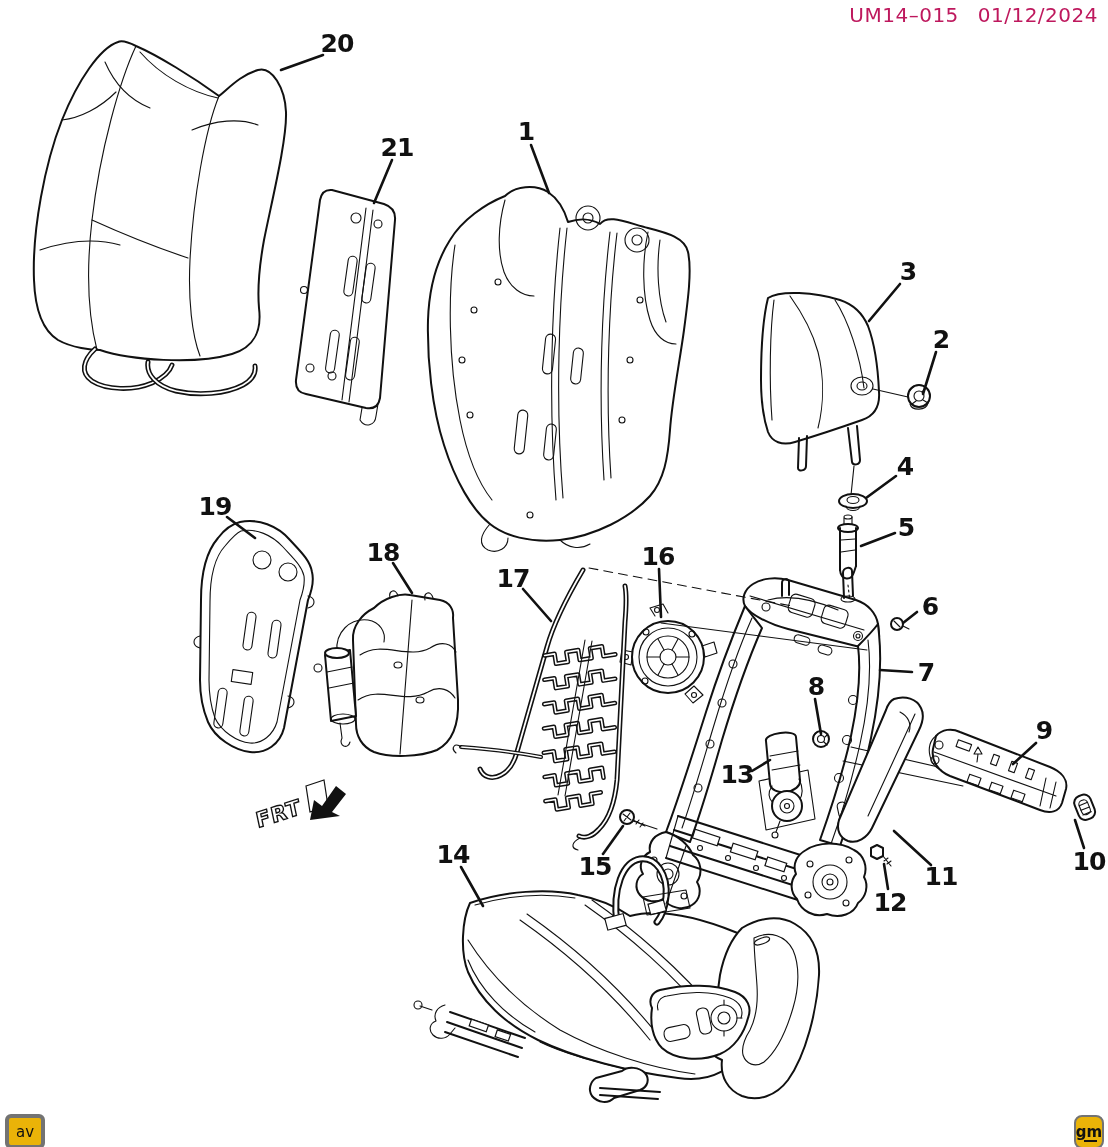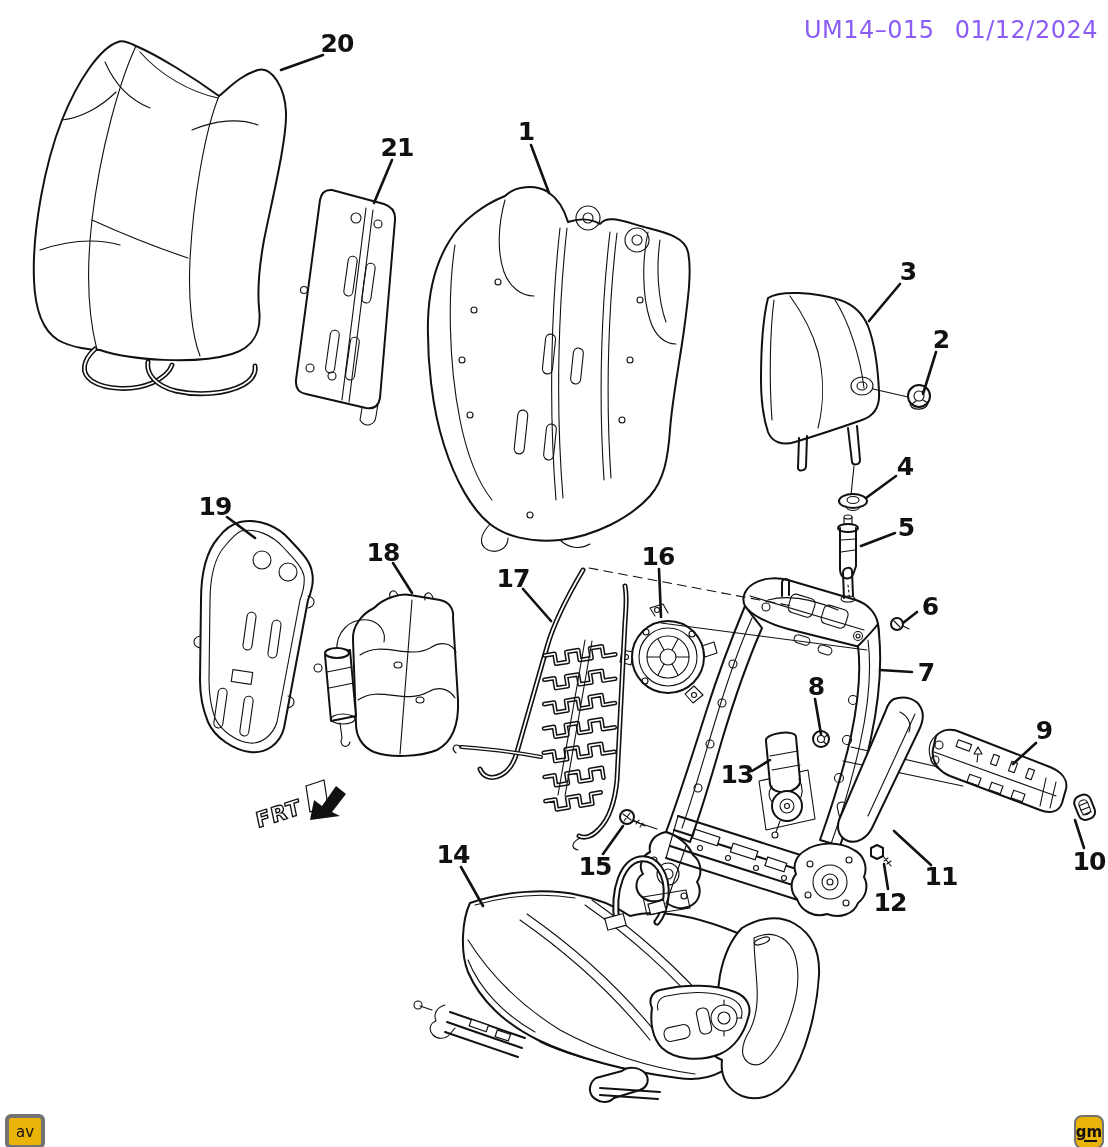--- a/index.html
+++ b/index.html
@@ -1,18 +1,18 @@
 <!DOCTYPE html>
 <html><head>
 <meta charset="utf-8">
 <style>
   html,body{margin:0;padding:0;background:#e8e8e8;}
   .stage{position:relative;width:1108px;height:1147px;background:#ffffff;margin:0 auto;
          font-family:"DejaVu Sans", sans-serif;overflow:hidden;}
-  .hdr{position:absolute;top:16px;right:10px;font-size:24px;color:#8b5cf6;letter-spacing:.5px;
+  .hdr{position:absolute;top:3px;right:10px;font-size:20px;color:#be185d;letter-spacing:.5px;
        font-family:"DejaVu Sans", sans-serif;}
   .hdr span{margin-left:12px;}
   svg.art{position:absolute;left:0;top:0;}
   .stamp{position:absolute;border:4px solid #737373;border-radius:6px;color:#111;
          display:flex;align-items:center;justify-content:center;background:#eab308;}
   .stamp-av{left:5px;top:1114px;width:32px;height:27px;font-size:15px;}
   .stamp-gm{left:1074px;top:1115px;width:26px;height:30px;font-size:15px;font-weight:bold;
             border-width:2.5px;border-radius:8px;}
   .gm-underline{position:absolute;bottom:5px;left:8px;width:13px;height:2px;background:#111;}
   

